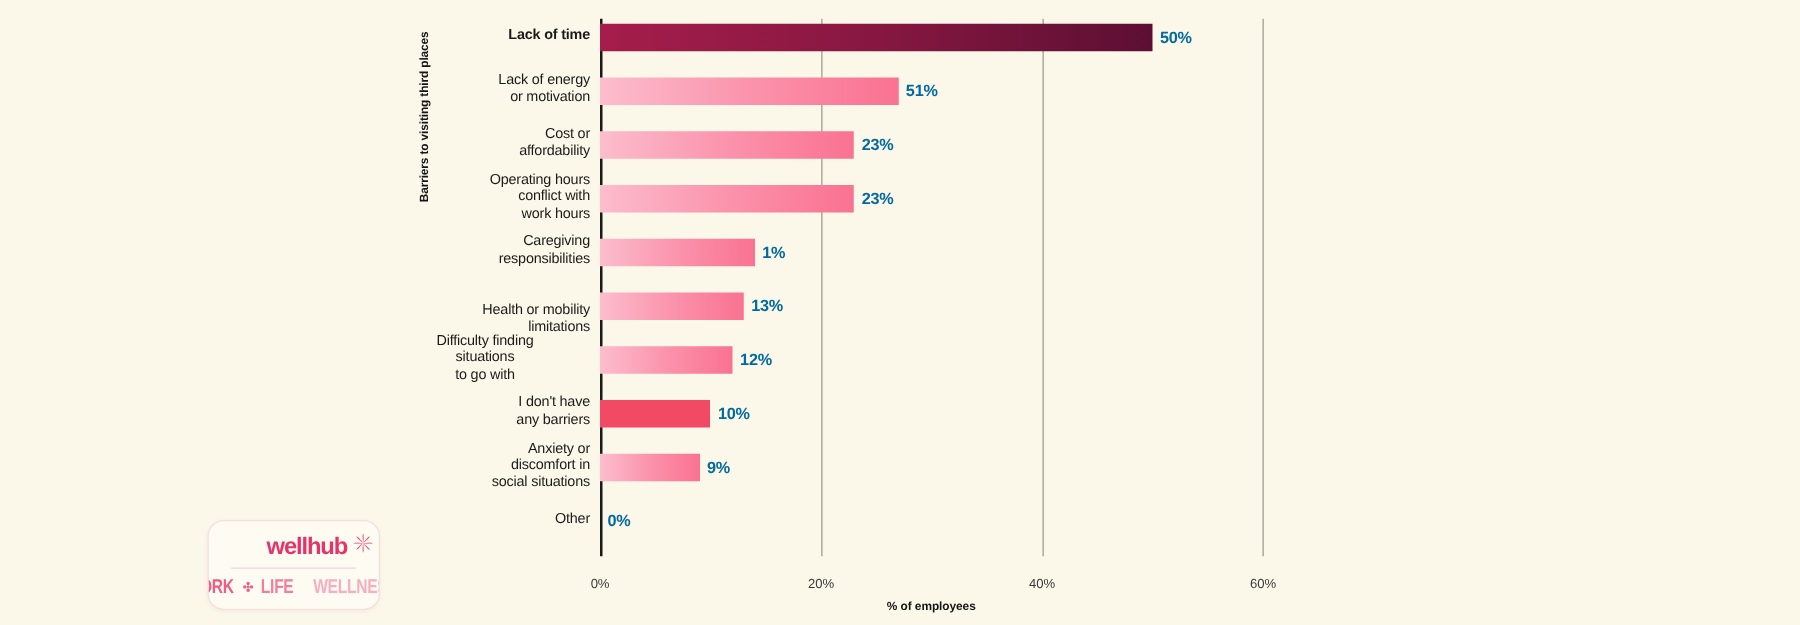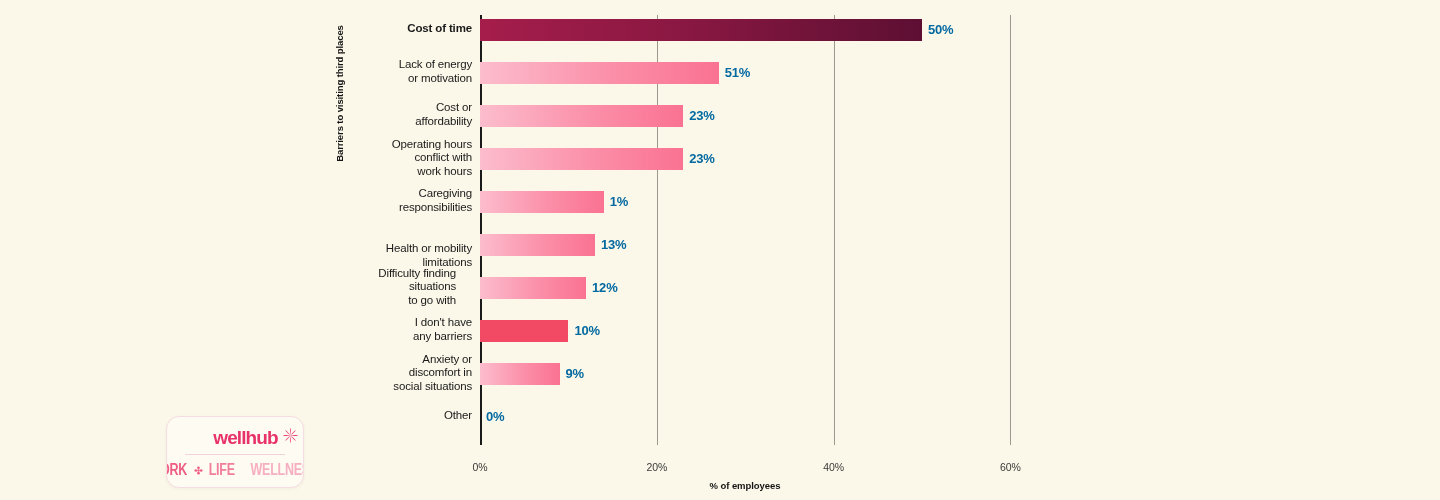--- a/index.html
+++ b/index.html
@@ -184,21 +184,21 @@
 </style>
 </head>
 <body>
 
 <div id="chart-root">
 
   <div class="y-axis-title">Barriers to visiting third places</div>
 
   <div id="cat-labels">
       <div class="cat-label-box bold" style="left: 312px; top: 22.2px;">
-        <div>Cost of time</div>
+        <div>Lack of time</div>
       </div>
       <div class="cat-label-box" style="left: 312px; top: 58.4px;">
         <div>Lack of energy</div>
         <div>or motivation</div>
       </div>
       <div class="cat-label-box" style="left: 312px; top: 101.4px;">
         <div>Cost or</div>
         <div>affordability</div>
       </div>
       <div class="cat-label-box" style="left: 312px; top: 137.6px;">
@@ -207,21 +207,21 @@
         <div>work hours</div>
       </div>
       <div class="cat-label-box" style="left: 312px; top: 187.4px;">
         <div>Caregiving</div>
         <div>responsibilities</div>
       </div>
       <div class="cat-label-box" style="left: 312px; top: 230.4px; margin-top: 12px;">
         <div>Health or mobility</div>
         <div>limitations</div>
       </div>
-      <div class="cat-label-box" style="left: 296px; top: 266.6px;">
+      <div class="cat-label-box" style="left: 308px; top: 266.6px; text-align: center;">
         <div>Difficulty finding</div>
         <div>situations</div>
         <div>to go with</div>
       </div>
       <div class="cat-label-box" style="left: 312px; top: 316.4px;">
         <div>I don't have</div>
         <div>any barriers</div>
       </div>
       <div class="cat-label-box" style="left: 312px; top: 352.6px;">
         <div>Anxiety or</div>

